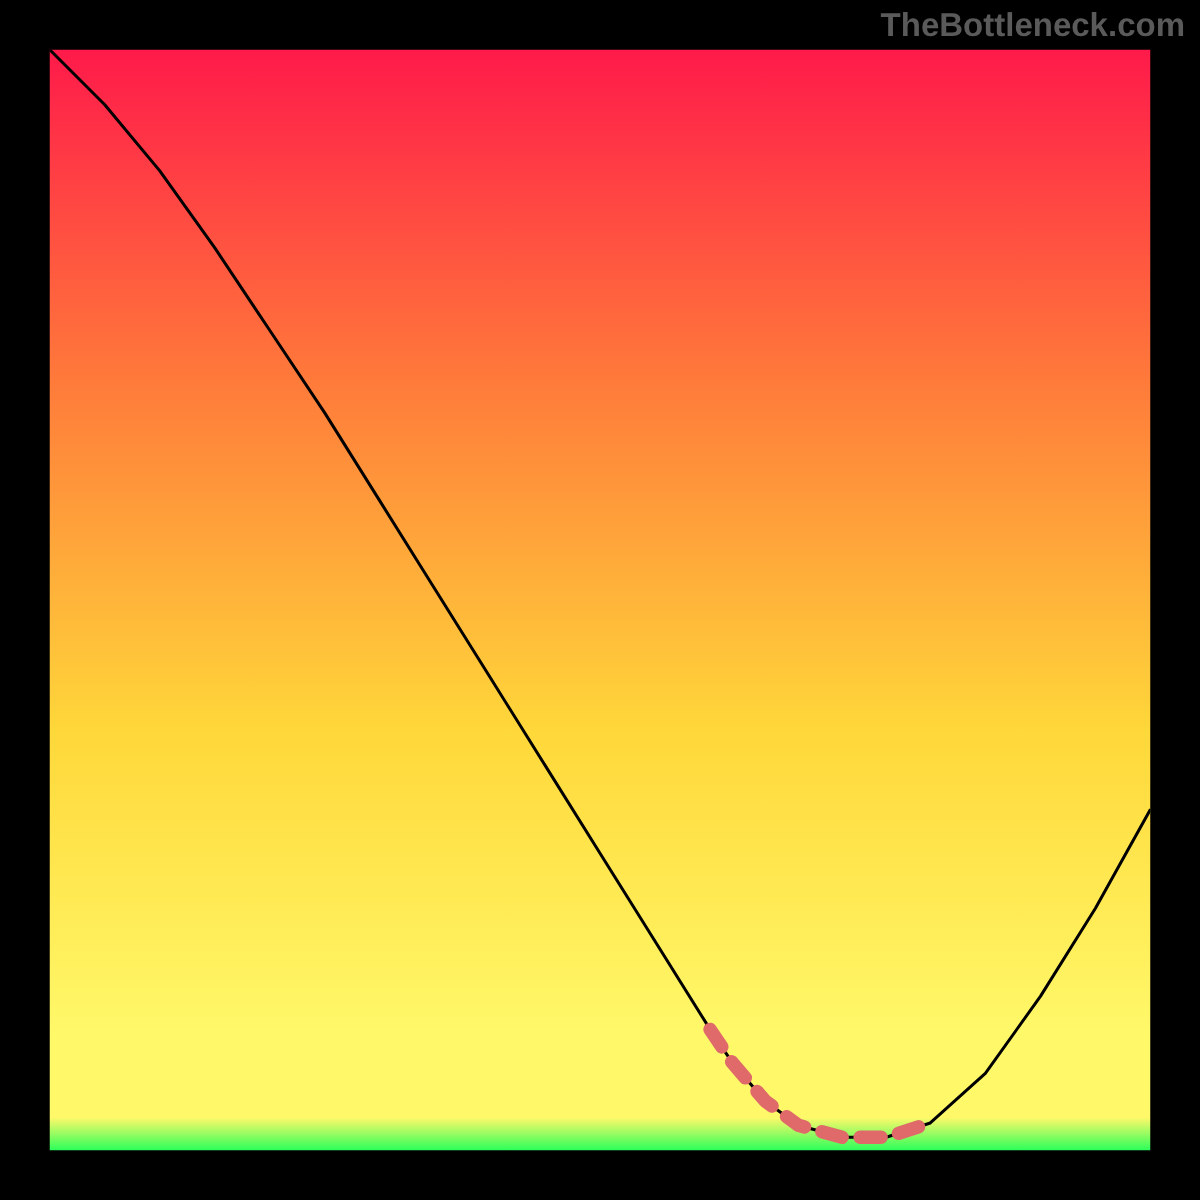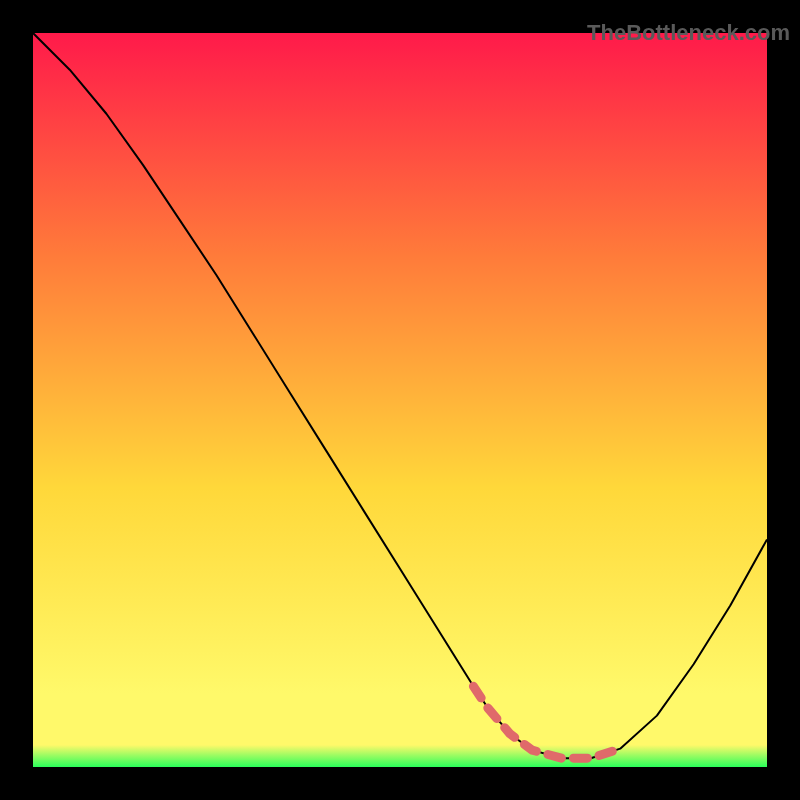--- a/index.html
+++ b/index.html
@@ -1,20 +1,20 @@
 <!DOCTYPE html>
 <html><head>
 <meta charset="utf-8">
 <style>
   * { margin: 0; padding: 0; box-sizing: border-box; }
   html, body { width: 800px; height: 800px; overflow: hidden; background: #000; }
   .container { position: relative; width: 800px; height: 800px; background: #000; }
   .watermark {
     position: absolute;
-    top: 20px;
+    top: 4px;
     right: 10px;
     font-family: Arial, Helvetica, sans-serif;
     font-size: 22px;
     font-weight: bold;
     color: #5a5a5a;
     z-index: 10;
   }
   .plot {
     position: absolute;
     left: 33px;

